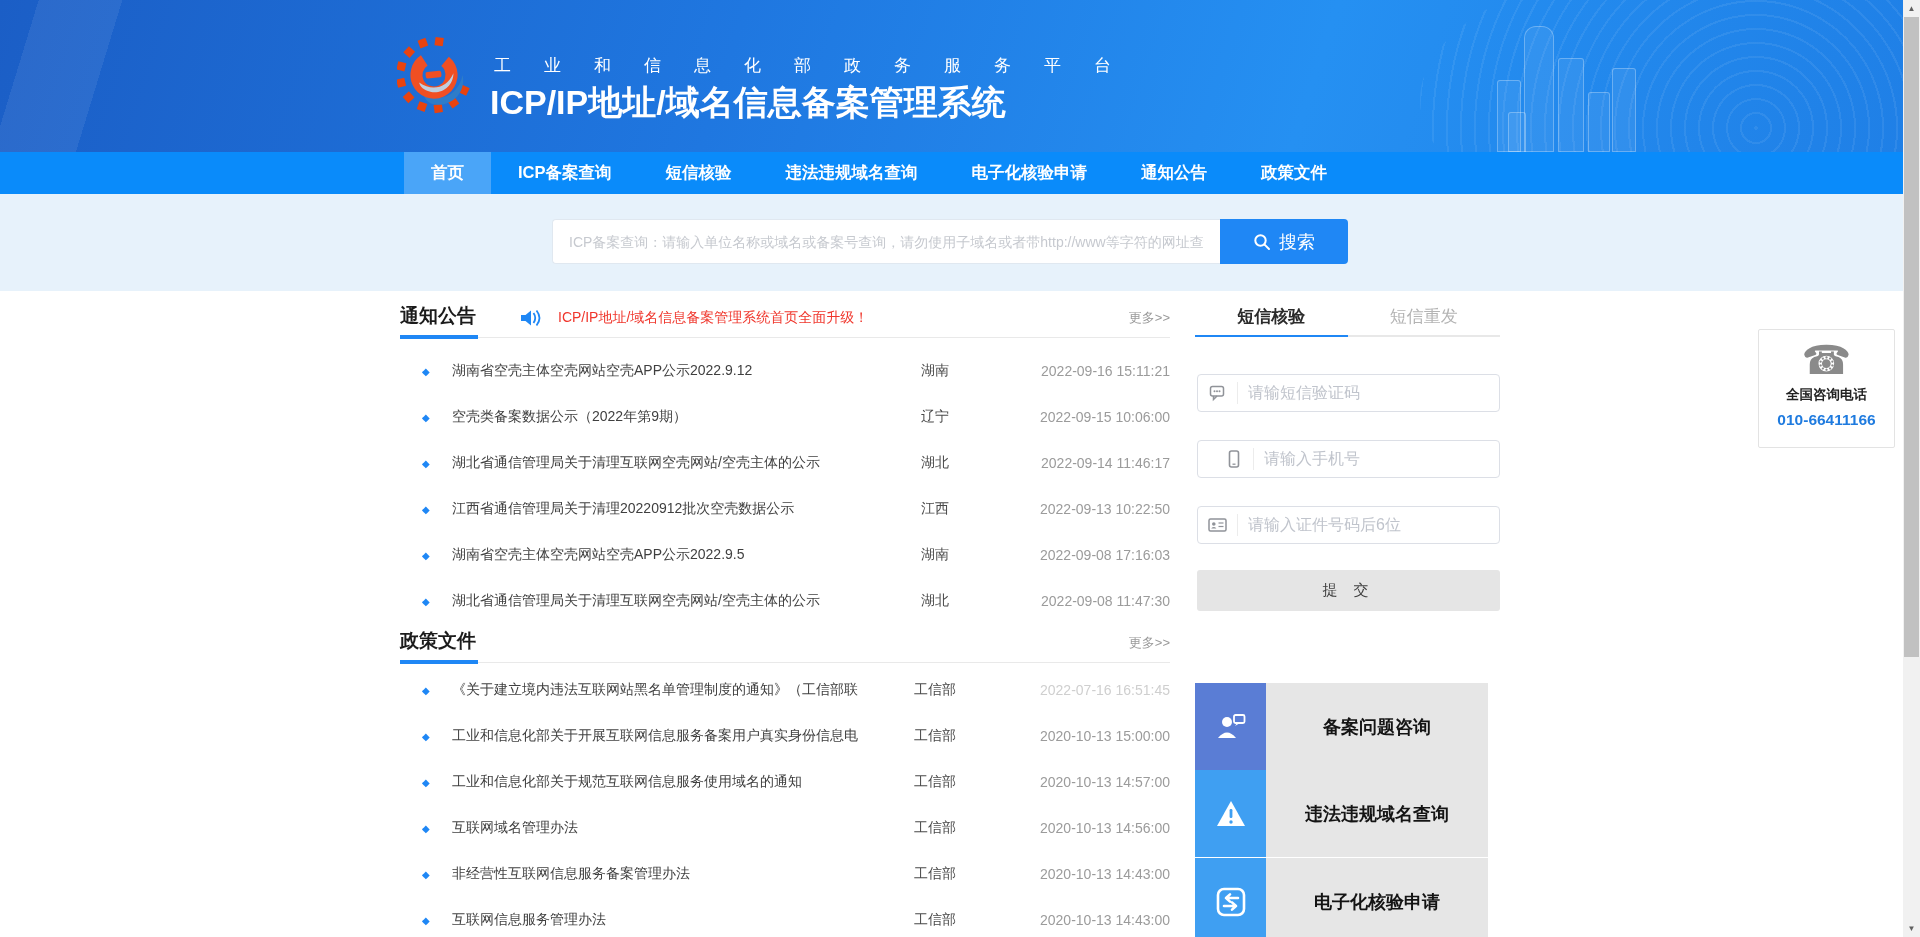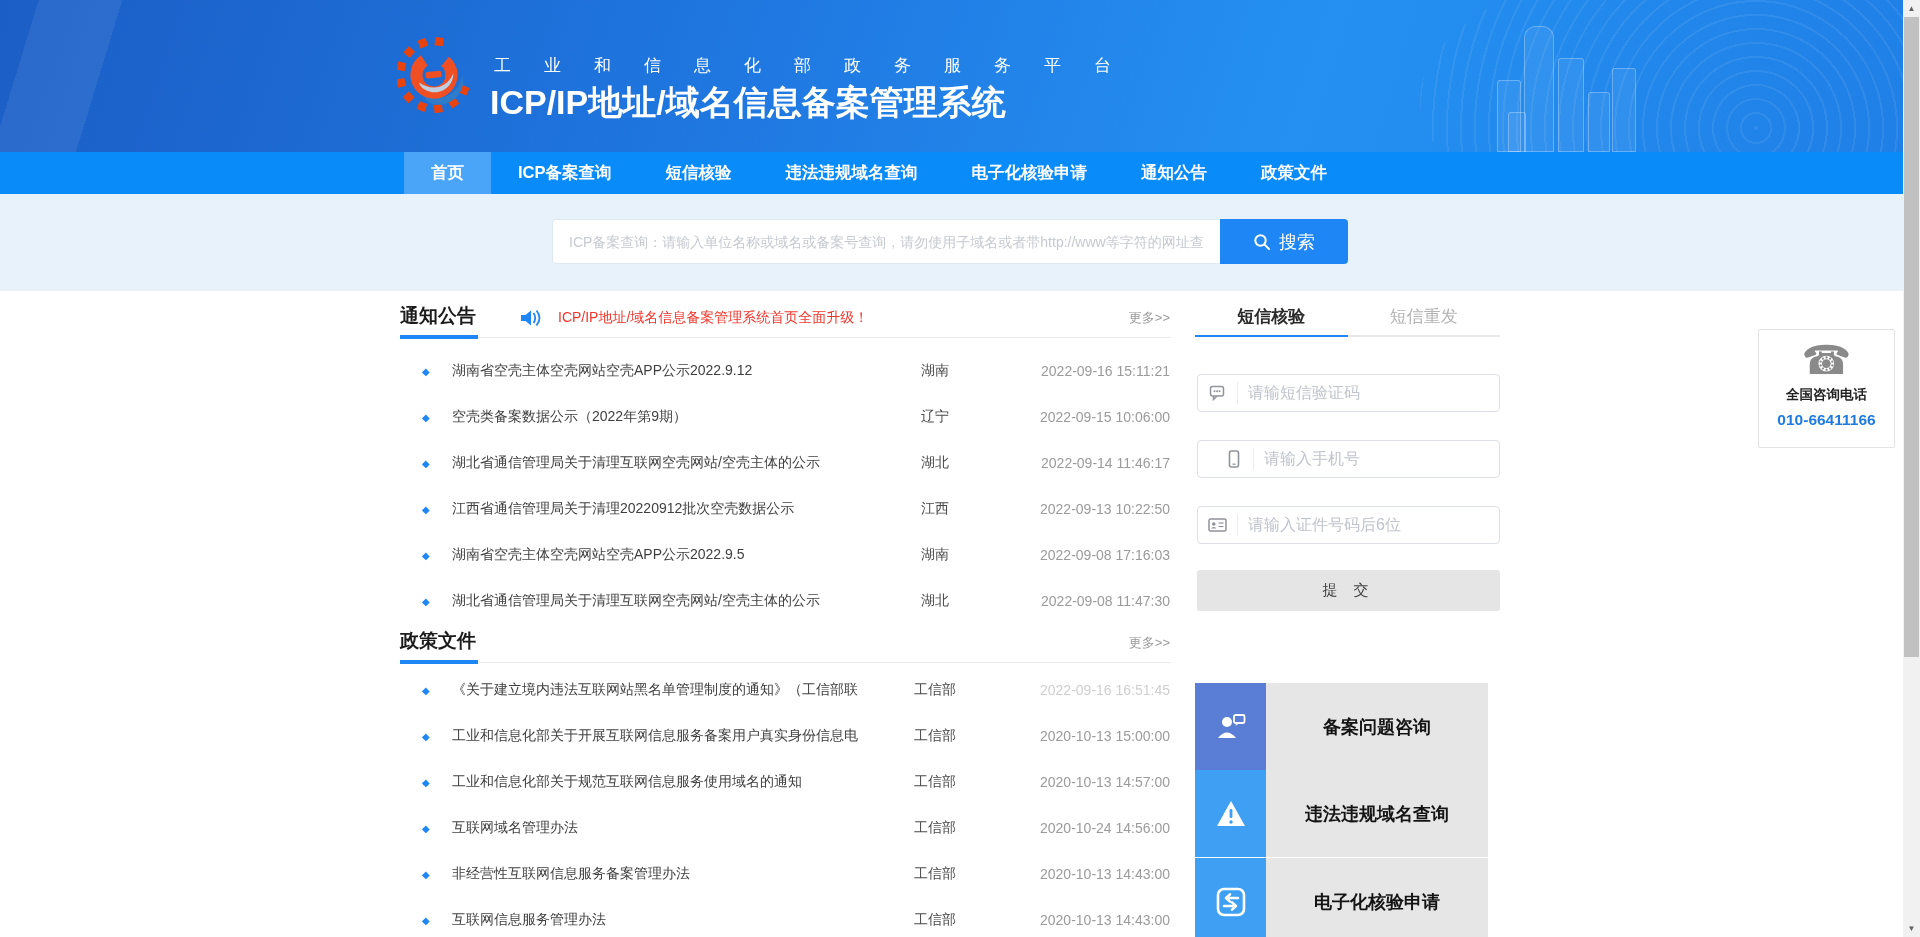--- a/index.html
+++ b/index.html
@@ -215,39 +215,39 @@
     <span class="sec-title">政策文件</span>
     <span class="sec-grayline"></span>
     <span class="sec-blueline"></span>
     <span class="sec-more">更多&gt;&gt;</span>
   </div>
   <div class="list" style="top:667px;">
     <div class="row">
       <span class="bullet">◆</span>
       <span class="row-title">《关于建立境内违法互联网站黑名单管理制度的通知》（工信部联</span>
       <span class="row-mid">工信部</span>
-      <span class="row-date muted">2022-09-16 16:51:45</span>
+      <span class="row-date muted">2022-07-16 16:51:45</span>
     </div>
     <div class="row">
       <span class="bullet">◆</span>
       <span class="row-title">工业和信息化部关于开展互联网信息服务备案用户真实身份信息电</span>
       <span class="row-mid">工信部</span>
       <span class="row-date">2020-10-13 15:00:00</span>
     </div>
     <div class="row">
       <span class="bullet">◆</span>
       <span class="row-title">工业和信息化部关于规范互联网信息服务使用域名的通知</span>
       <span class="row-mid">工信部</span>
       <span class="row-date">2020-10-13 14:57:00</span>
     </div>
     <div class="row">
       <span class="bullet">◆</span>
       <span class="row-title">互联网域名管理办法</span>
       <span class="row-mid">工信部</span>
-      <span class="row-date">2020-10-24 14:56:00</span>
+      <span class="row-date">2020-10-13 14:56:00</span>
     </div>
     <div class="row">
       <span class="bullet">◆</span>
       <span class="row-title">非经营性互联网信息服务备案管理办法</span>
       <span class="row-mid">工信部</span>
       <span class="row-date">2020-10-13 14:43:00</span>
     </div>
     <div class="row">
       <span class="bullet">◆</span>
       <span class="row-title">互联网信息服务管理办法</span>

